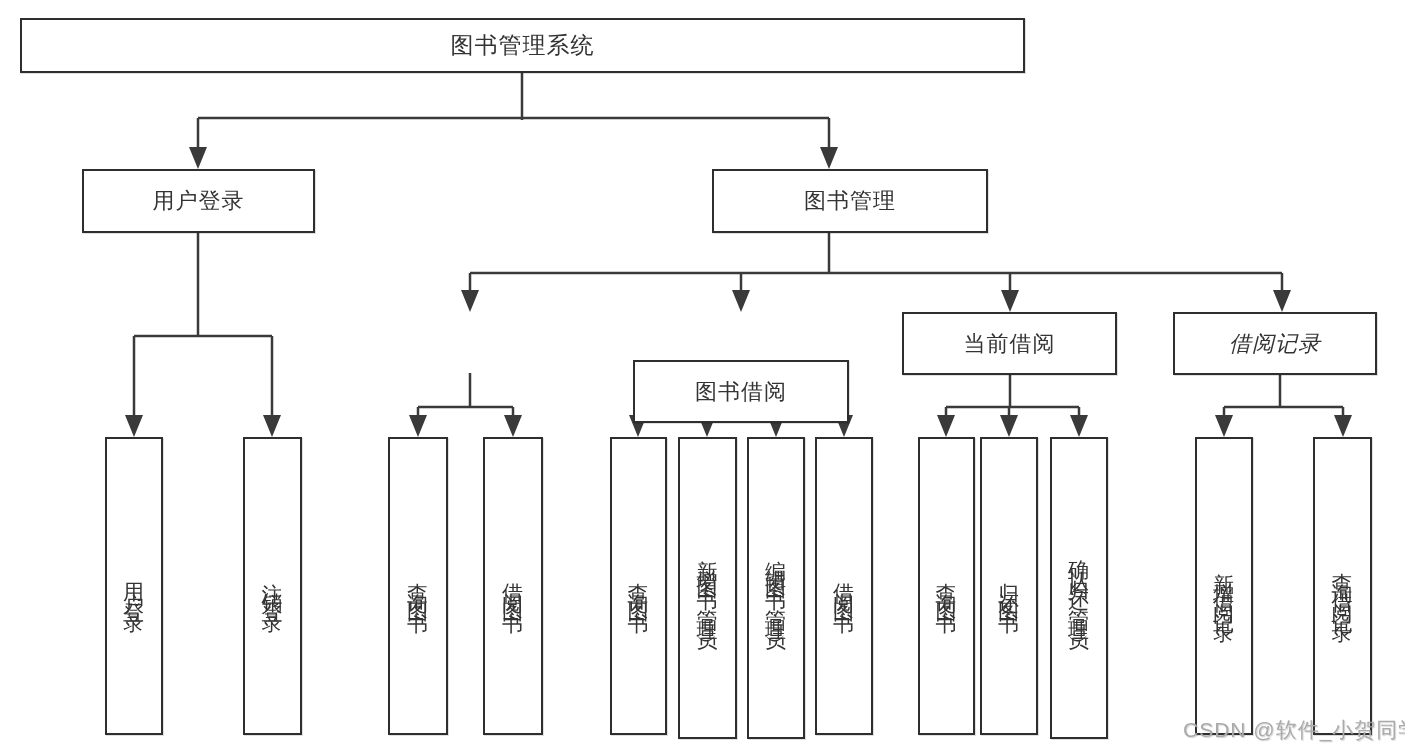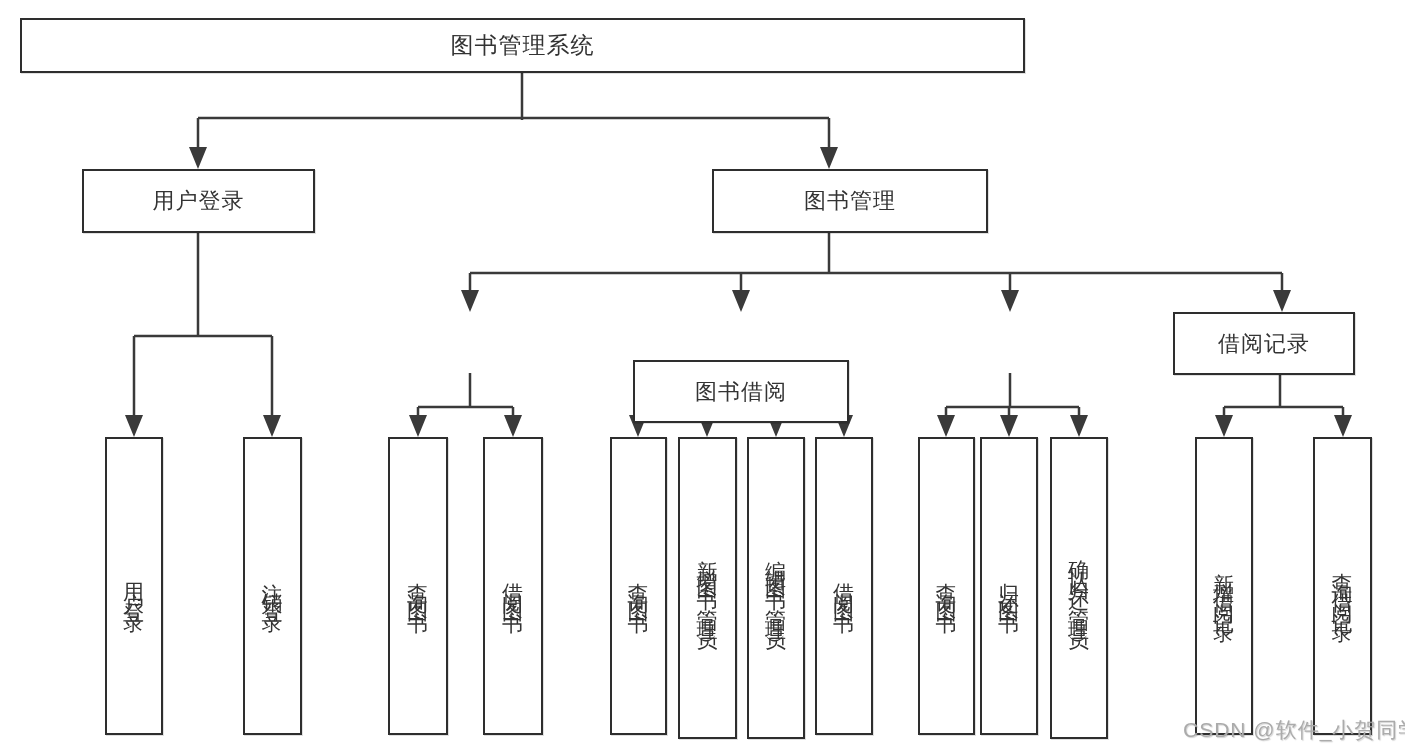--- a/index.html
+++ b/index.html
@@ -105,21 +105,24 @@
   <div class="node" style="left:82px;top:169px;width:233px;height:64px;">
     <span>用户登录</span>
   </div>
   <div class="node" style="left:712px;top:169px;width:276px;height:64px;">
     <span>图书管理</span>
   </div>
 
   <div class="node" style="left:633px;top:312px;width:216px;height:63px;margin-top:48px;">
     <span>图书借阅</span>
   </div>
-  <div class="node" style="left:1173px;top:312px;width:182px;height:63px;">
+  <div class="node" style="left:902px;top:312px;width:215px;height:63px;">
+    <span>当前借阅</span>
+  </div>
+  <div class="node" style="left:1173px;top:312px;width:204px;height:63px;font-style:italic;">
     <span>借阅记录</span>
   </div>
 
   <div class="node v" style="left:105px;top:437px;width:58px;height:298px;">
     <span>用户登录</span>
   </div>
   <div class="node v" style="left:243px;top:437px;width:59px;height:298px;">
     <span>注销登录</span>
   </div>
 

